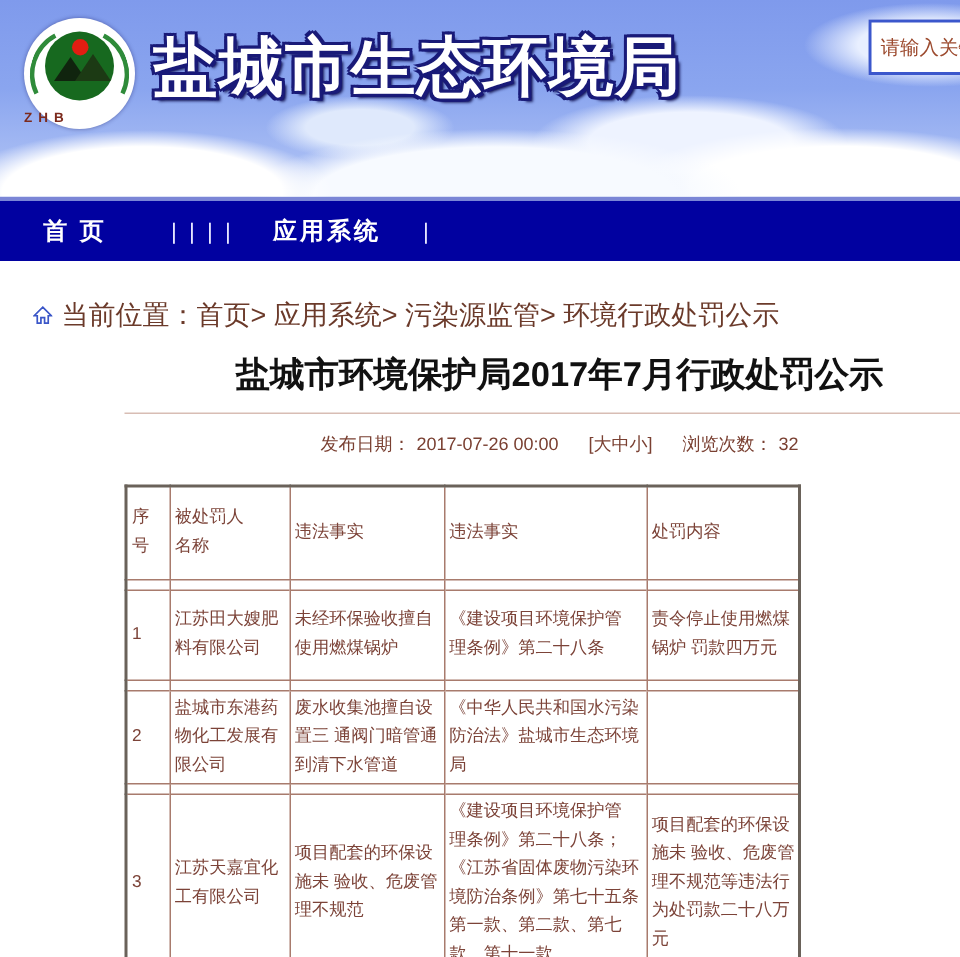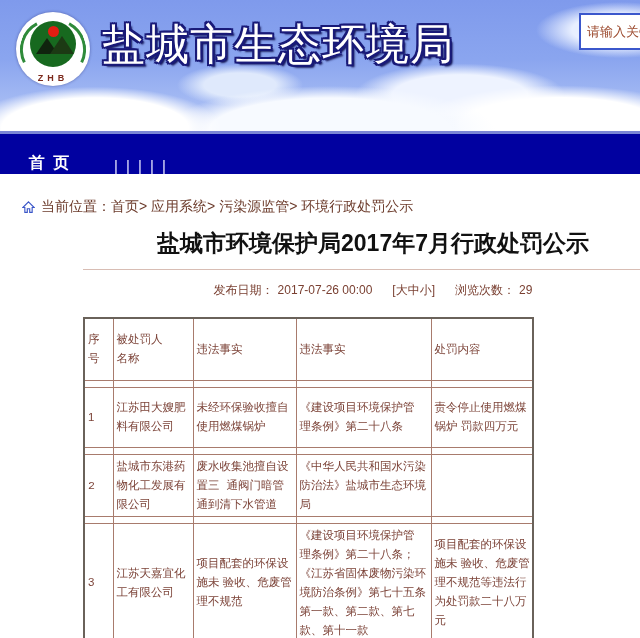--- a/index.html
+++ b/index.html
@@ -27,44 +27,44 @@
   .logo .wreath-l { left:4px;  border-left-color:#2f8b3a; transform:rotate(18deg); }
   .logo .wreath-r { right:4px; border-right-color:#2f8b3a; transform:rotate(-18deg); }
   .logo .inner { position:absolute; left:14px; top:9px; width:46px; height:46px;
                  border-radius:50%; background:#17691f; overflow:hidden; }
   .logo .sun { position:absolute; left:18px; top:5px; width:11px; height:11px;
                border-radius:50%; background:#e21d12; }
   .logo .mt1, .logo .mt2 { position:absolute; width:0; height:0;
                border-style:solid; border-color:transparent; }
   .logo .mt1 { left:6px;  top:17px; border-width:0 11px 16px 11px; border-bottom-color:#10240e; }
   .logo .mt2 { left:20px; top:15px; border-width:0 12px 18px 12px; border-bottom-color:#1c3a14; }
-  .logo .zhb { position:absolute; bottom:3px; left:0; width:100%; text-align:center;
+  .logo .zhb { position:absolute; bottom:3px; left:0; width:100%; text-align:left;
                font-size:9px; font-weight:bold; letter-spacing:4px; color:#7c2a1c; }
   
-  .site-title { position:absolute; left:102px; top:16px; font-size:43px; font-weight:400;
+  .site-title { position:absolute; left:102px; top:16px; font-size:43px; font-weight:700;
       color:#ffffff; letter-spacing:1px; white-space:nowrap;
       text-shadow:-2px 0 #191a78, 2px 0 #191a78, 0 -2px #191a78, 0 2px #191a78,
                   -2px -2px #191a78, 2px 2px #191a78, -2px 2px #191a78, 2px -2px #191a78,
                   3px 3px 2px #10104f;text-align:right; }
   
   .search { position:absolute; left:579px; top:13px; width:130px; height:37px;
             background:#fff; border:2px solid #3b57cc; color:#9c4a2e;
             font-size:13px; padding:0 6px; font-family:"Liberation Sans",sans-serif; }
 
   
   .nav-strip { width:640px; height:3px; background:#7b86d6; }
   .navbar { width:640px; height:40px; background:#0101a0; display:flex;
-            align-items:flex-end; overflow:hidden; }
+            align-items:center; overflow:hidden; }
   .nav-item { width:120px; text-align:center; color:#ffffff; font-size:16px;
               font-weight:bold; letter-spacing:2px; white-space:nowrap; cursor:pointer; }
   .nav-item:first-child { margin-left:-10px; }
   .nav-sep  { width:12px; text-align:center; color:#e8e8ff; font-size:15px; }
 
   
-  .breadcrumb { margin:24px 0 0 22px; font-size:14px; color:#6b3a2a;
+  .breadcrumb { margin:24px 0 0 22px; font-size:18px; color:#6b3a2a;
                 display:flex; align-items:center; }
   .home-icon { width:13px; height:13px; margin-right:6px; display:inline-block; }
 
   
   .content { width:580px; margin-left:83px; }
   .art-title { margin-top:12px; text-align:center; font-size:23px; font-weight:600;
                color:#111; white-space:nowrap; }
   .title-rule { margin-top:10px; border-top:1px solid #d8bdb4; }
   .date-line { margin-top:12px; text-align:center; font-size:12px; color:#7a4032; }
   .date-line span { margin:16px 2px; }
@@ -72,21 +72,21 @@
   .views-label { margin-left:6px !important; }
 
   
   table.penalty { margin-top:18px; border-collapse:collapse; table-layout:fixed;
                   width:449px; border:2px solid #6a625a; }
   table.penalty td { border:1px solid #a87b6d; font-size:11.5px; line-height:19px;
                      color:#7c4338; padding:2px 2px 2px 3px; vertical-align:middle;
                      word-break:break-all; overflow:hidden; }
   tr.hrow td { height:62px; }
   tr.r1 td { height:60px; }
-  tr.r2 td { height:55px;font-family:Liberation Mono, monospace; }
+  tr.r2 td { height:55px; }
   tr.r3 td { height:112px; }
   tr.sp td { height:7px; border-top:none; border-bottom:none; padding:0; }
   .wrap-4 { display:inline-block; width:4.3em; }
 </style>
 </head>
 <body>
 
 <div class="sky">
   <div class="logo">
     <div class="wreath-l"></div>
@@ -102,36 +102,37 @@
   <input class="search" type="text" value="请输入关键词" style="">
 </div>
 
 <div class="nav-strip"></div>
 <div class="navbar">
   <div class="nav-item">首 页</div>
   <div class="nav-sep">|</div>
   <div class="nav-sep">|</div>
   <div class="nav-sep">|</div>
   <div class="nav-sep">|</div>
+  <div class="nav-item">应用系统</div>
   <div class="nav-sep">|</div>
 </div>
 
 <div class="breadcrumb">
   <svg class="home-icon" viewBox="0 0 16 16">
     <path d="M8 1 L15 8 L12.5 8 L12.5 14 L9.5 14 L9.5 9.5 L6.5 9.5 L6.5 14 L3.5 14 L3.5 8 L1 8 Z" fill="none" stroke="#3a56c8" stroke-width="1.4"></path>
   </svg>
   <span>当前位置：首页&gt; 应用系统&gt; 污染源监管&gt; 环境行政处罚公示</span>
 </div>
 
 <div class="content">
   <div class="art-title">盐城市环境保护局2017年7月行政处罚公示</div>
   <div class="title-rule"></div>
 
   <div class="date-line">
-    <span>发布日期：</span><span>2017-07-26 00:00</span><span class="size-switch">[大中小]</span><span class="views-label">浏览次数：</span><span>29</span>
+    <span>发布日期：</span><span>2017-07-26 00:00</span><span class="size-switch">[大中小]</span><span class="views-label">浏览次数：</span><span>32</span>
   </div>
 
   <table class="penalty">
     <colgroup>
       <col style="width:29px">
         <col style="width:80px">
         <col style="width:103px">
       <col style="width:135px">
         <col style="width:102px">
     </colgroup>

